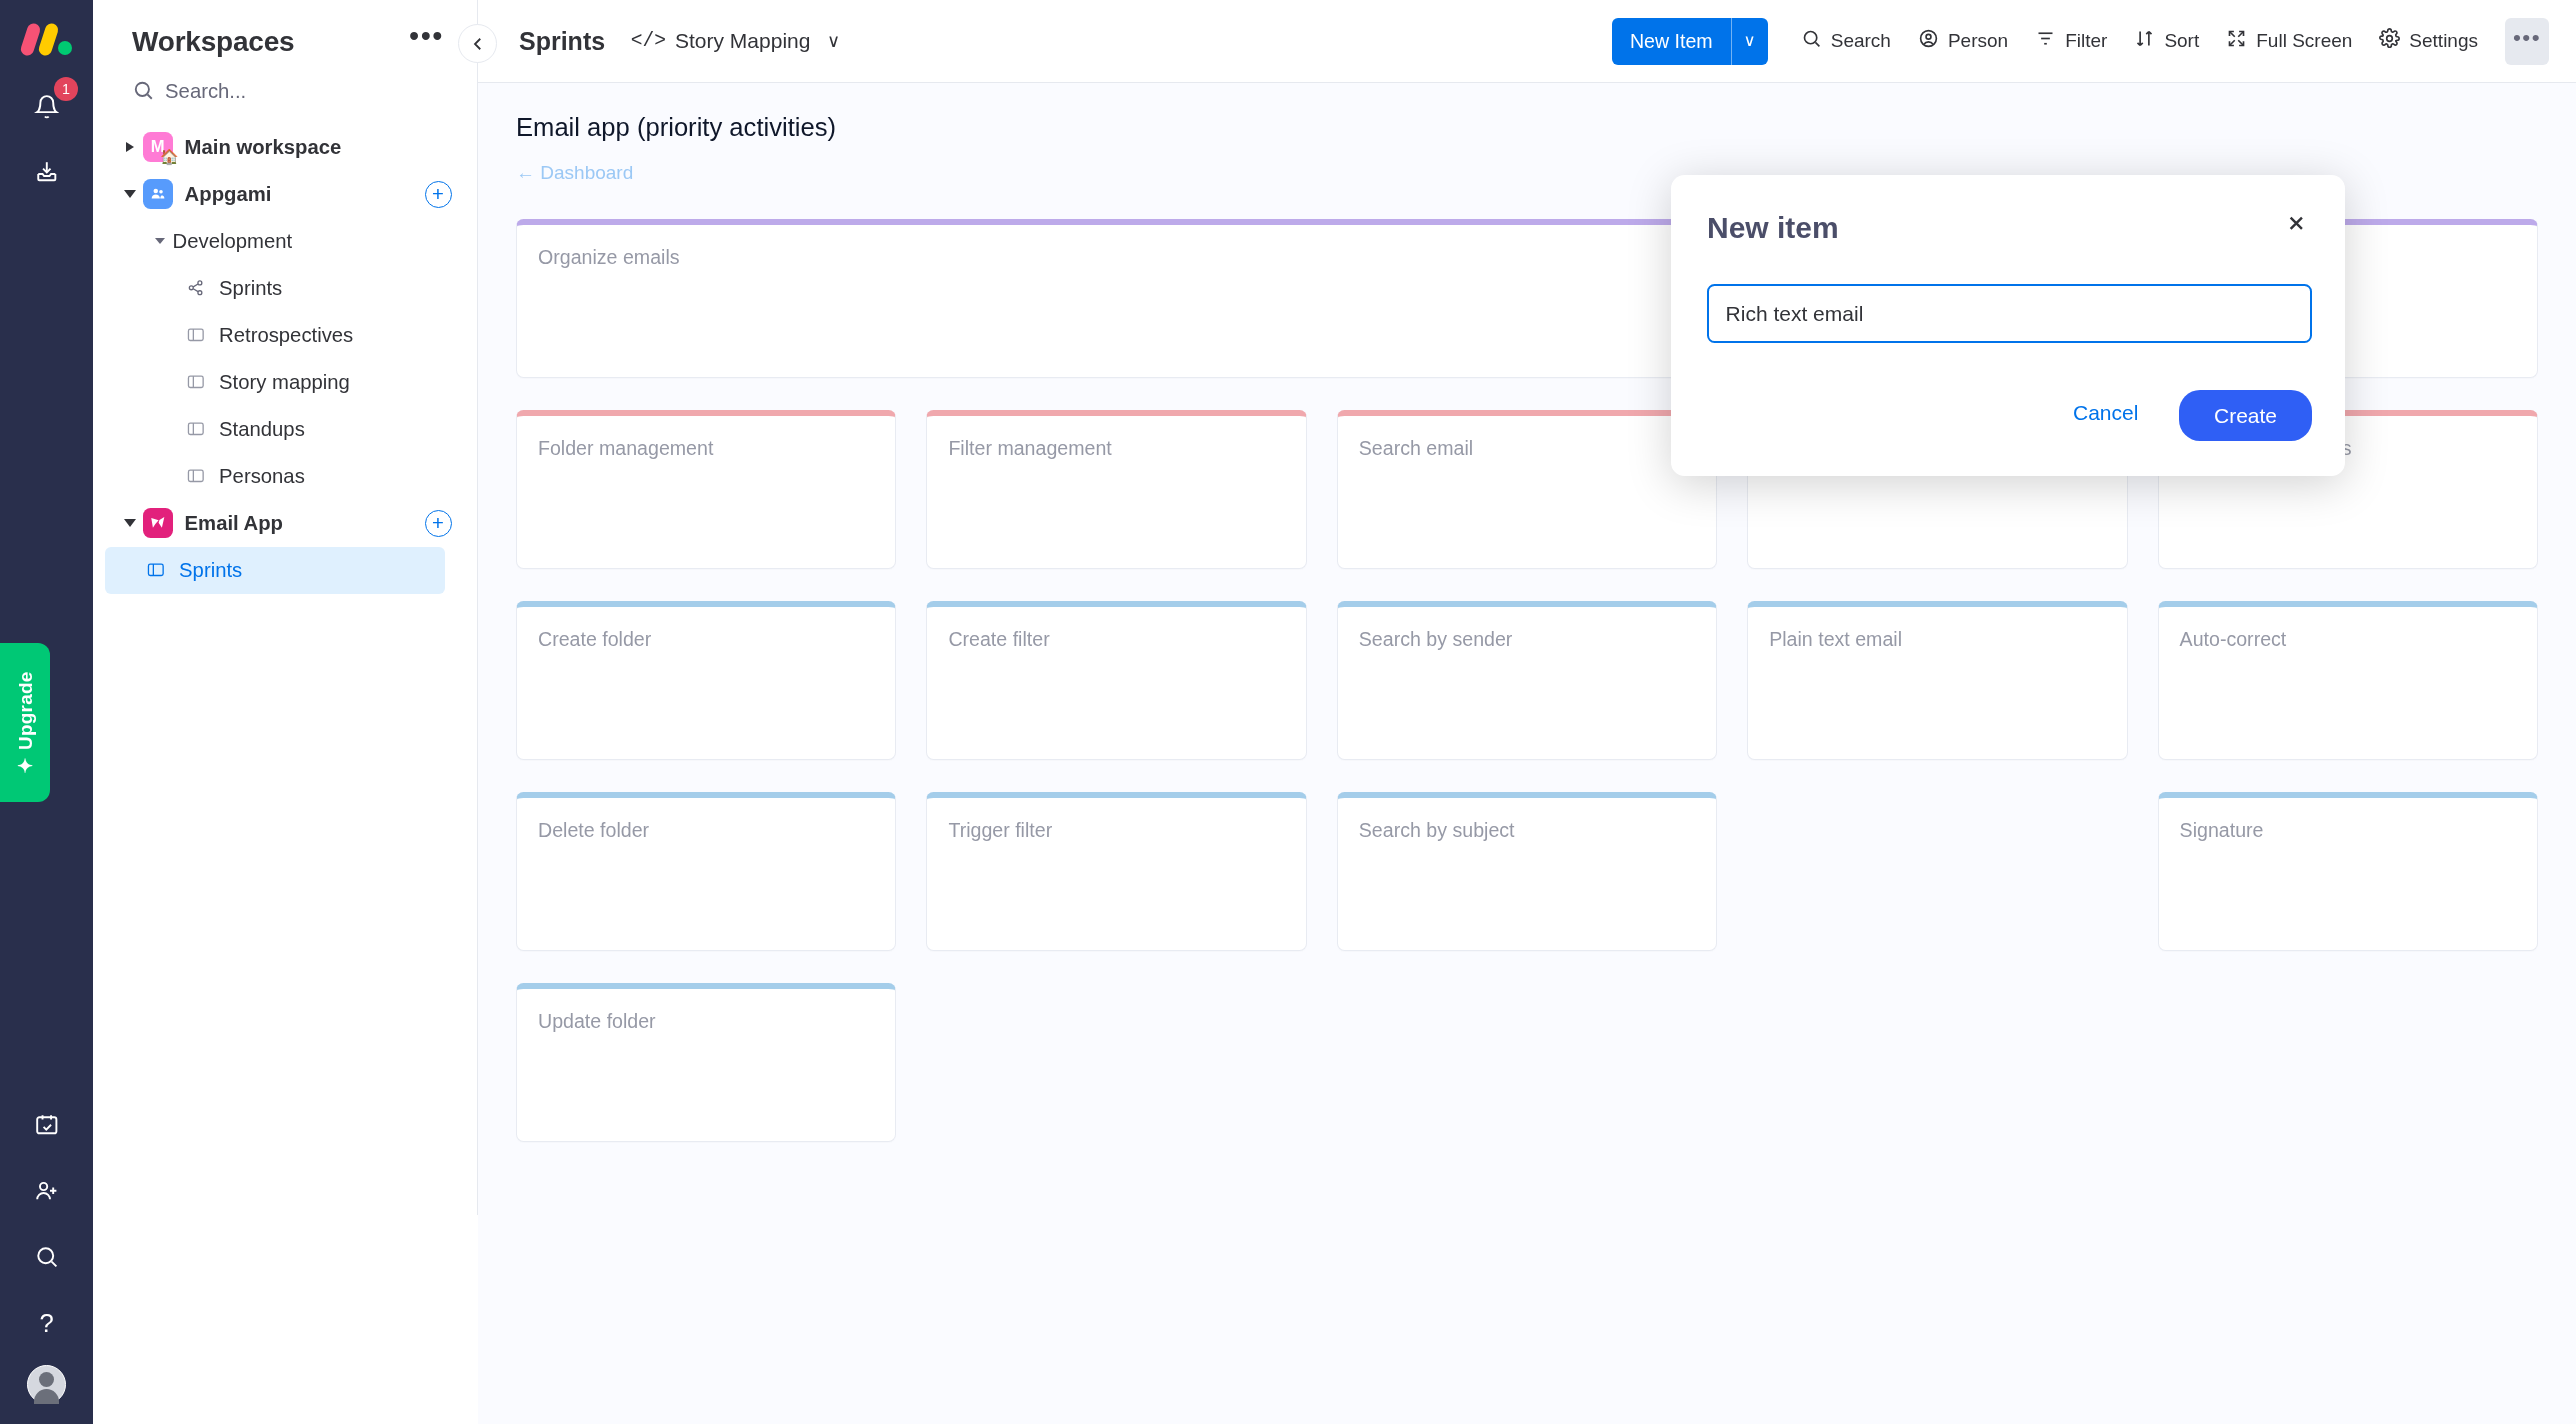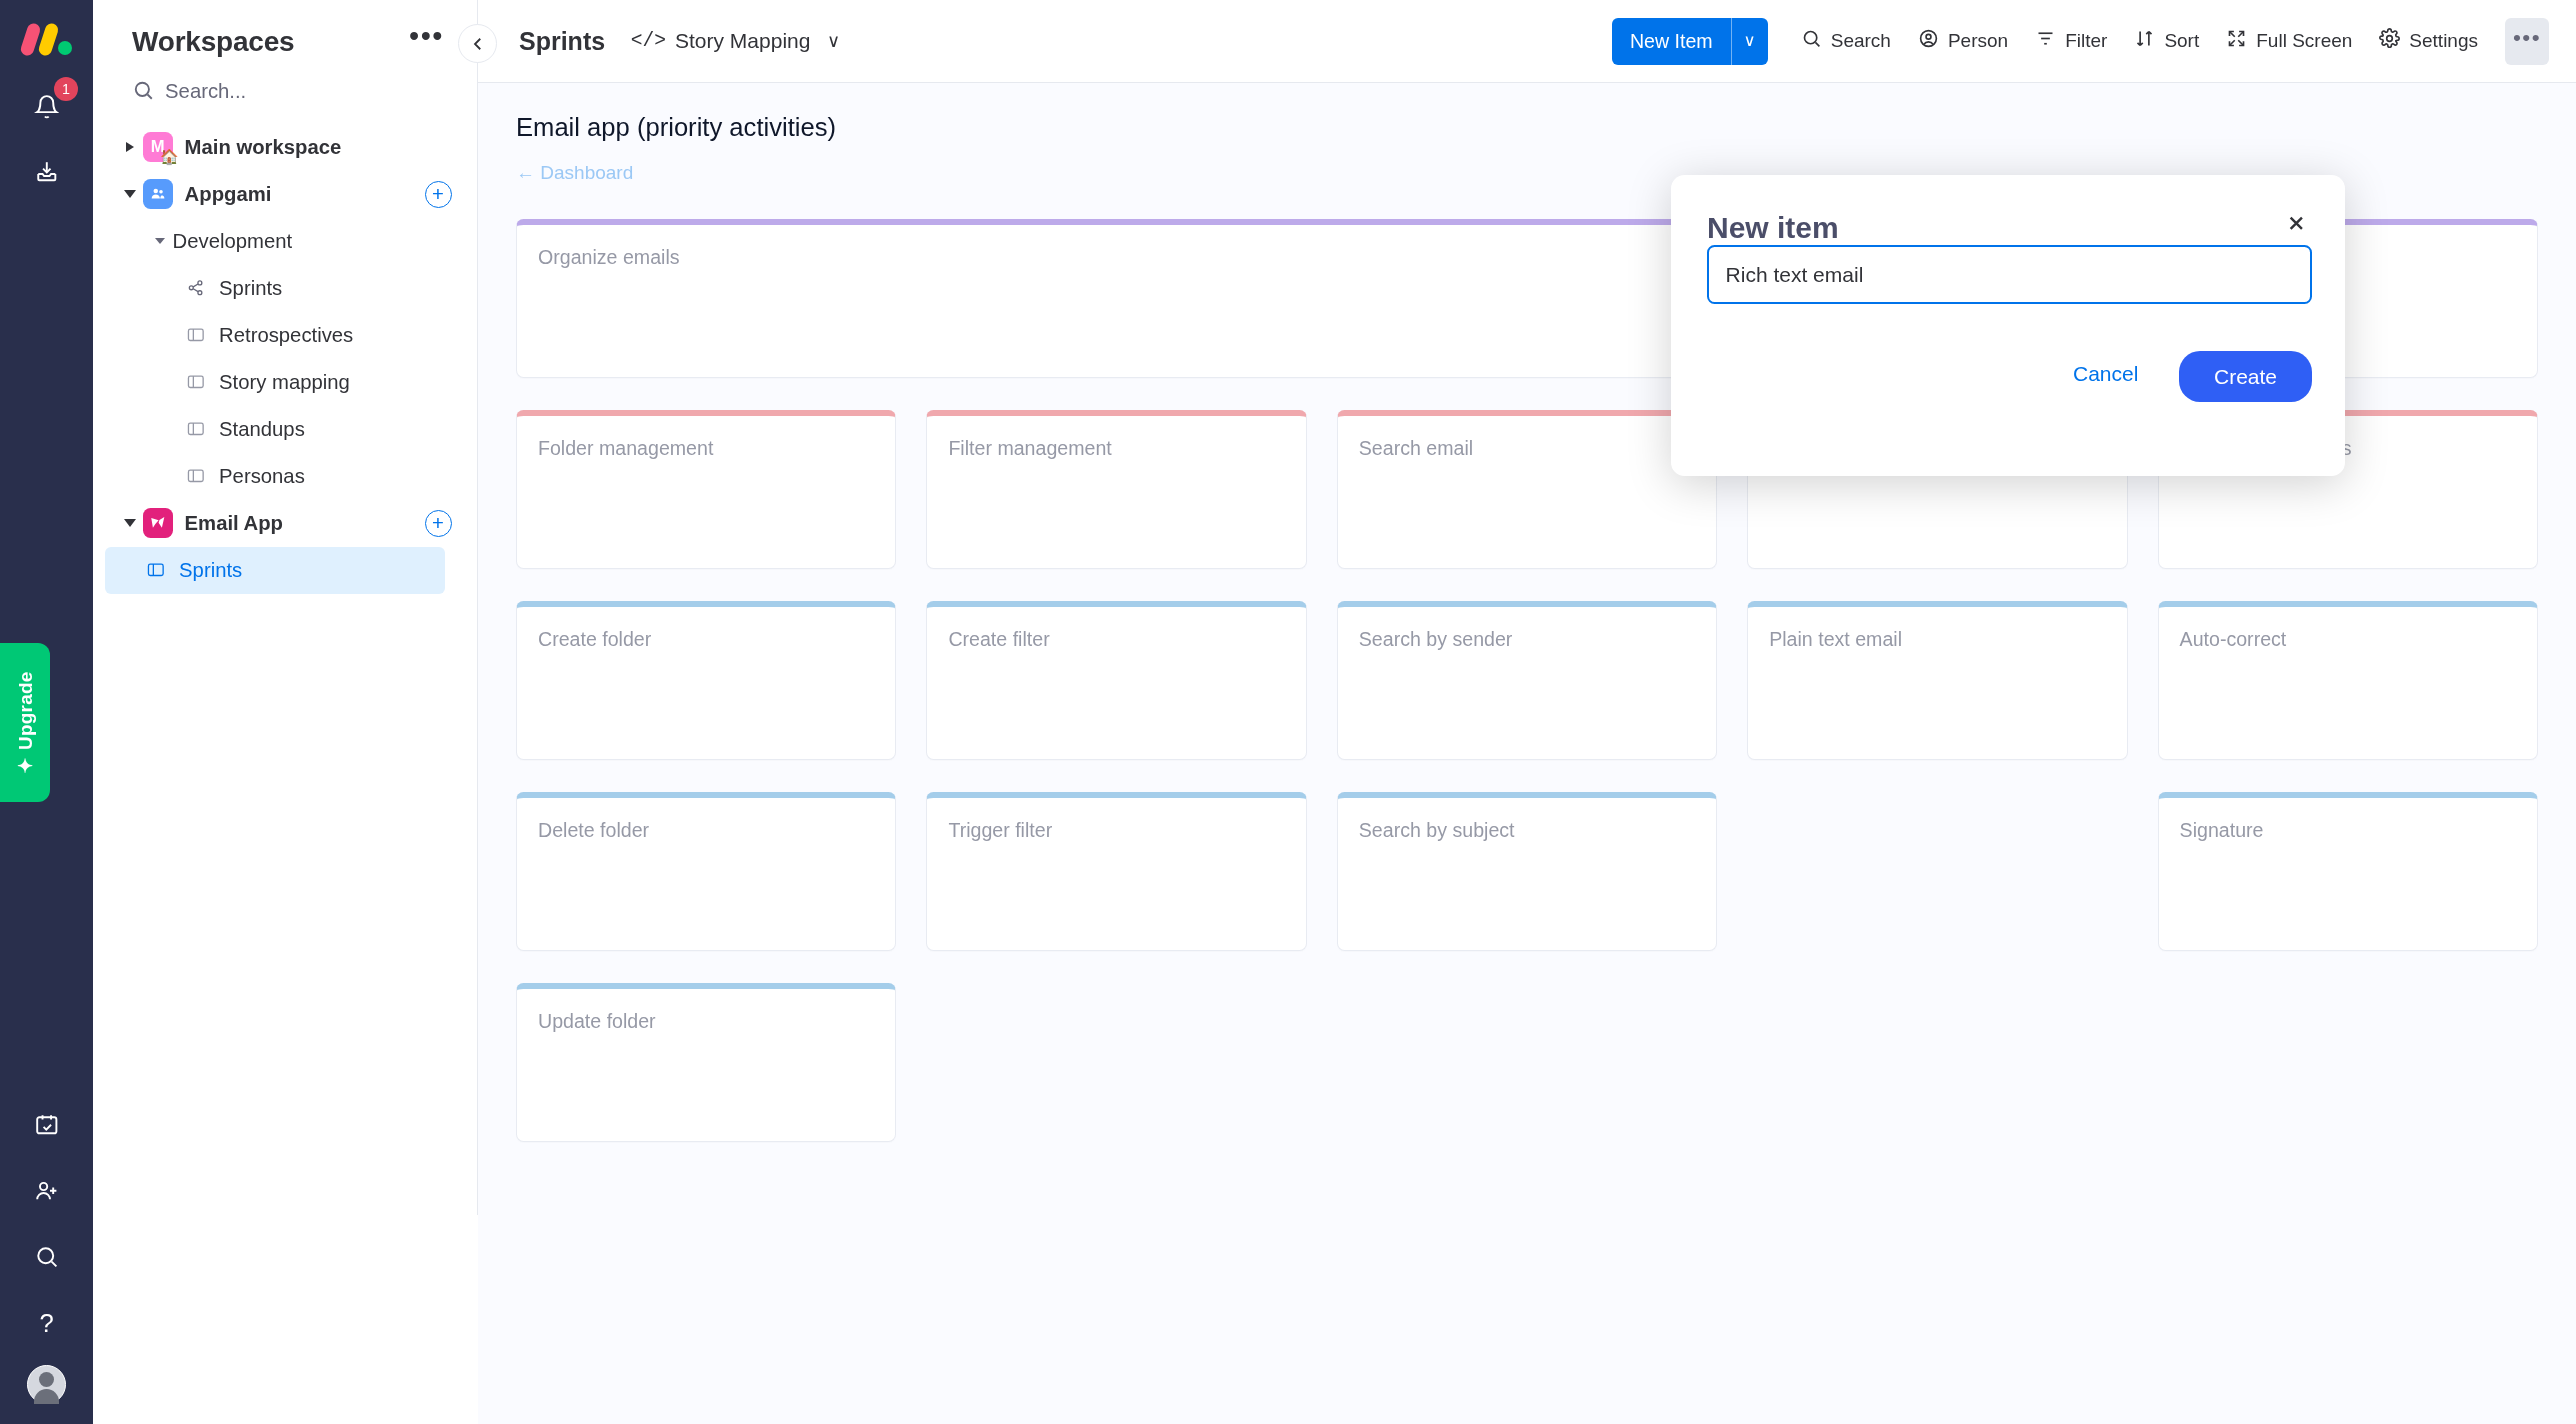--- a/index.html
+++ b/index.html
@@ -174,21 +174,21 @@
     background: #ffffff; border-radius: 13.5px; box-shadow: 0 7.5px 45px rgba(0,0,0,.18);
     padding: 36px 33px 30px 36px;
   }
   .modal-title { font-size: 30px; font-weight: 700; color: #4b4e69; }
   .modal-close {
     position: absolute; right: 32px; top: 32px; width: 33px; height: 33px;
     display: flex; align-items: center; justify-content: center;
   }
   .modal-close svg { width: 22.6px; height: 22.6px; stroke: #323338; stroke-width: 2.6; fill: none; }
   .modal-input {
-    height: 59px; border: 2.3px solid #0073ea; border-radius: 7.5px;
+    margin-top: 39px; height: 59px; border: 2.3px solid #0073ea; border-radius: 7.5px;
     display: flex; align-items: center; padding: 0 16.6px;
     font-size: 21px; color: #323338; background: #fff;
   }
   .modal-actions { margin-top: 47px; display: flex; align-items: flex-start; justify-content: flex-end; gap: 15px; }
   .btn-cancel { color: #0073ea; font-size: 21px; padding: 10.5px 25.6px; border-radius: 7.5px; background: transparent; border: none; font-family: inherit; }
   .btn-create {
     background: #2f5ff5; color: #ffffff; font-size: 21px; padding: 13.5px 35px; border-radius: 21px;
     border: none; font-family: inherit;
   }
 </style>

